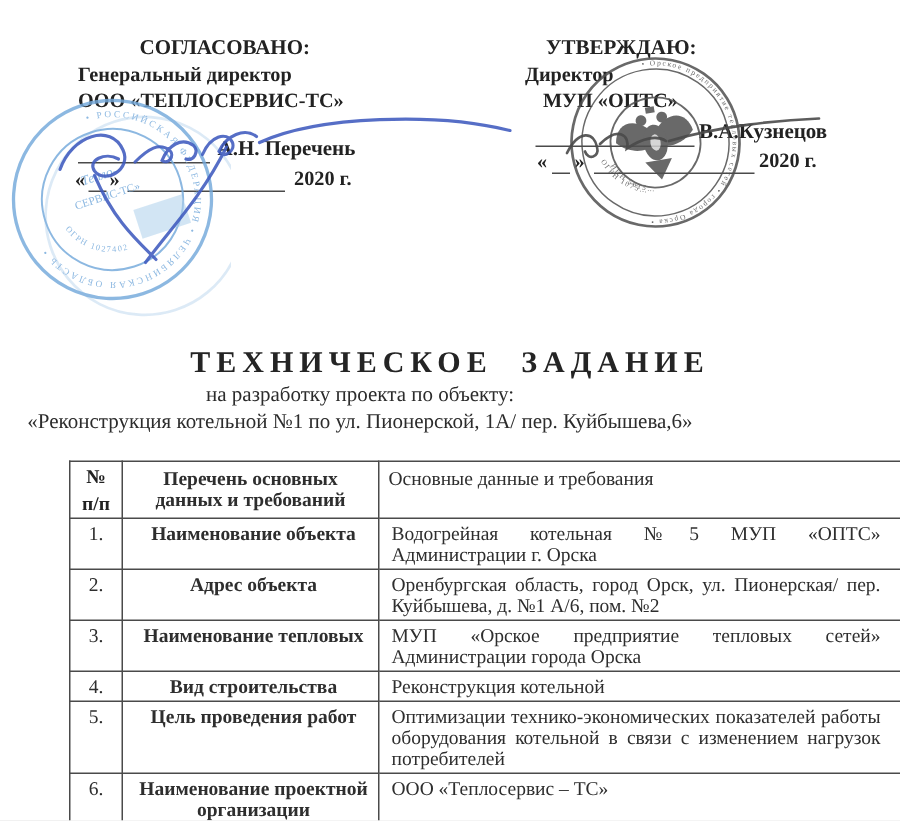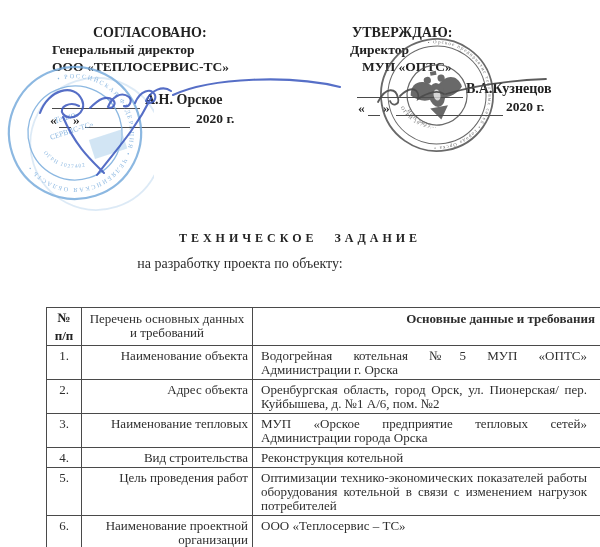--- a/index.html
+++ b/index.html
@@ -10,55 +10,55 @@
   .abs{position:absolute;}
   .b{font-weight:bold;color:#222;}
   
   .appr-line{font-size:13.5px;line-height:16px;white-space:nowrap;}
   .heading{font-size:14px;}
   .uline{border-bottom:1.3px solid #4a4a4a;height:1px;}
   .name{font-size:14px;}
   .year{font-size:13.5px;}
   .quote{font-size:13.5px;}
   
-  .title-main{width:600px;text-align:center;font-size:12px;font-weight:bold;letter-spacing:4px;word-spacing:10px;color:#242424;}
+  .title-main{width:600px;text-align:center;font-size:20px;font-weight:bold;letter-spacing:4px;word-spacing:10px;color:#242424;}
   .title-sub{width:480px;text-align:center;font-size:14px;color:#2c2c2c;}
   
   table.req{border-collapse:collapse;table-layout:fixed;width:526px;border:1.5px solid #3d3d3d;background:#fff;}
   table.req th,table.req td{border:1px solid #4a4a4a;font-size:13px;line-height:14px;vertical-align:top;overflow:hidden;}
   th.c-num,td.c-num{width:32px;text-align:center;padding:3px 1px 2px;}
-  th.c-label,td.c-label{width:158px;padding:3px 4px 2px 8px;text-align:right;font-weight:normal;}
-  th.c-label{font-weight:normal;text-align:center;padding:4px 6px;}
-  th.c-value{width:336px;font-weight:bold;text-align:right;padding:4px 6px;vertical-align:middle;}
+  th.c-label,td.c-label{width:158px;padding:3px 4px 2px 8px;text-align:center;font-weight:bold;}
+  th.c-label{font-weight:bold;text-align:center;padding:4px 6px;}
+  th.c-value{width:336px;font-weight:normal;text-align:left;padding:4px 6px;vertical-align:middle;}
   td.c-value{width:336px;padding:3px 14px 2px 8px;text-align:justify;}
   th .hdr-gap{height:4px;}
   
   svg{display:block;}
   .stamp{filter:blur(0.35px);}
 </style>
 </head>
 <body>
 
 <div class="page">
 
   <div>
     <div class="abs appr-line b heading" style="left:52px;top:25px;margin-left:41px;">СОГЛАСОВАНО:</div>
     <div class="abs appr-line b" style="left:52px;top:42px;">Генеральный директор</div>
     <div class="abs appr-line b" style="left:52px;top:59px;">ООО «ТЕПЛОСЕРВИС-ТС»</div>
     <div class="abs uline" style="left:52px;top:107px;width:88px;"></div>
-    <div class="abs name b" style="left:145px;top:92px;">А.Н. Орское</div>
+    <div class="abs name b" style="left:145px;top:92px;">А.Н. Перечень</div>
     <div class="abs quote b" style="left:50px;top:112px;">«</div>
     <div class="abs uline" style="left:59px;top:126px;width:12px;"></div>
     <div class="abs quote b" style="left:73px;top:112px;">»</div>
     <div class="abs uline" style="left:85px;top:126px;width:105px;"></div>
     <div class="abs year b" style="left:196px;top:111px;">2020 г.</div>
   </div>
 
   <div>
-    <div class="abs appr-line b heading" style="left:352px;top:25px;text-align:right;">УТВЕРЖДАЮ:</div>
+    <div class="abs appr-line b heading" style="left:364px;top:25px;text-align:right;">УТВЕРЖДАЮ:</div>
     <div class="abs appr-line b" style="left:350px;top:42px;">Директор</div>
     <div class="abs appr-line b" style="left:362px;top:59px;">МУП «ОПТС»</div>
     <div class="abs uline" style="left:357px;top:96px;width:106px;"></div>
     <div class="abs name b" style="left:466px;top:81px;">В.А.Кузнецов</div>
     <div class="abs quote b" style="left:358px;top:100px;">«</div>
     <div class="abs uline" style="left:368px;top:114px;width:12px;"></div>
     <div class="abs quote b" style="left:383px;top:100px;">»</div>
     <div class="abs uline" style="left:396px;top:114px;width:107px;"></div>
     <div class="abs year b" style="left:506px;top:99px;">2020 г.</div>
   </div>
@@ -131,20 +131,21 @@
   <svg class="abs" style="left:360px;top:60px;" width="200" height="60" viewBox="0 0 200 60">
     <g fill="none" stroke="#4a4a4a" stroke-width="1.8" stroke-linecap="round" opacity=".9">
       <path d="M18,42 C26,26 36,28 38,38 C40,45 32,47 30,41"></path>
       <path d="M40,36 C52,24 60,30 58,39 C68,32 78,30 84,34"></path>
       <path d="M86,34 C120,24 160,20 186,19"></path>
     </g>
   </svg>
 
   <div class="abs title-main" style="top:231px;">ТЕХНИЧЕСКОЕ ЗАДАНИЕ</div>
   <div class="abs title-sub" style="top:256px;">на разработку проекта по объекту:</div>
+  <div class="abs title-sub" style="top:274px;">«Реконструкция котельной №1 по ул. Пионерской, 1А/ пер. Куйбышева,6»</div>
 
   <div class="abs" style="left:46px;top:307px;">
     <table class="req">
       <thead>
         <tr>
           <th class="c-num b">
             <div>№</div>
             <div class="hdr-gap"></div>
             <div>п/п</div>
           </th>

